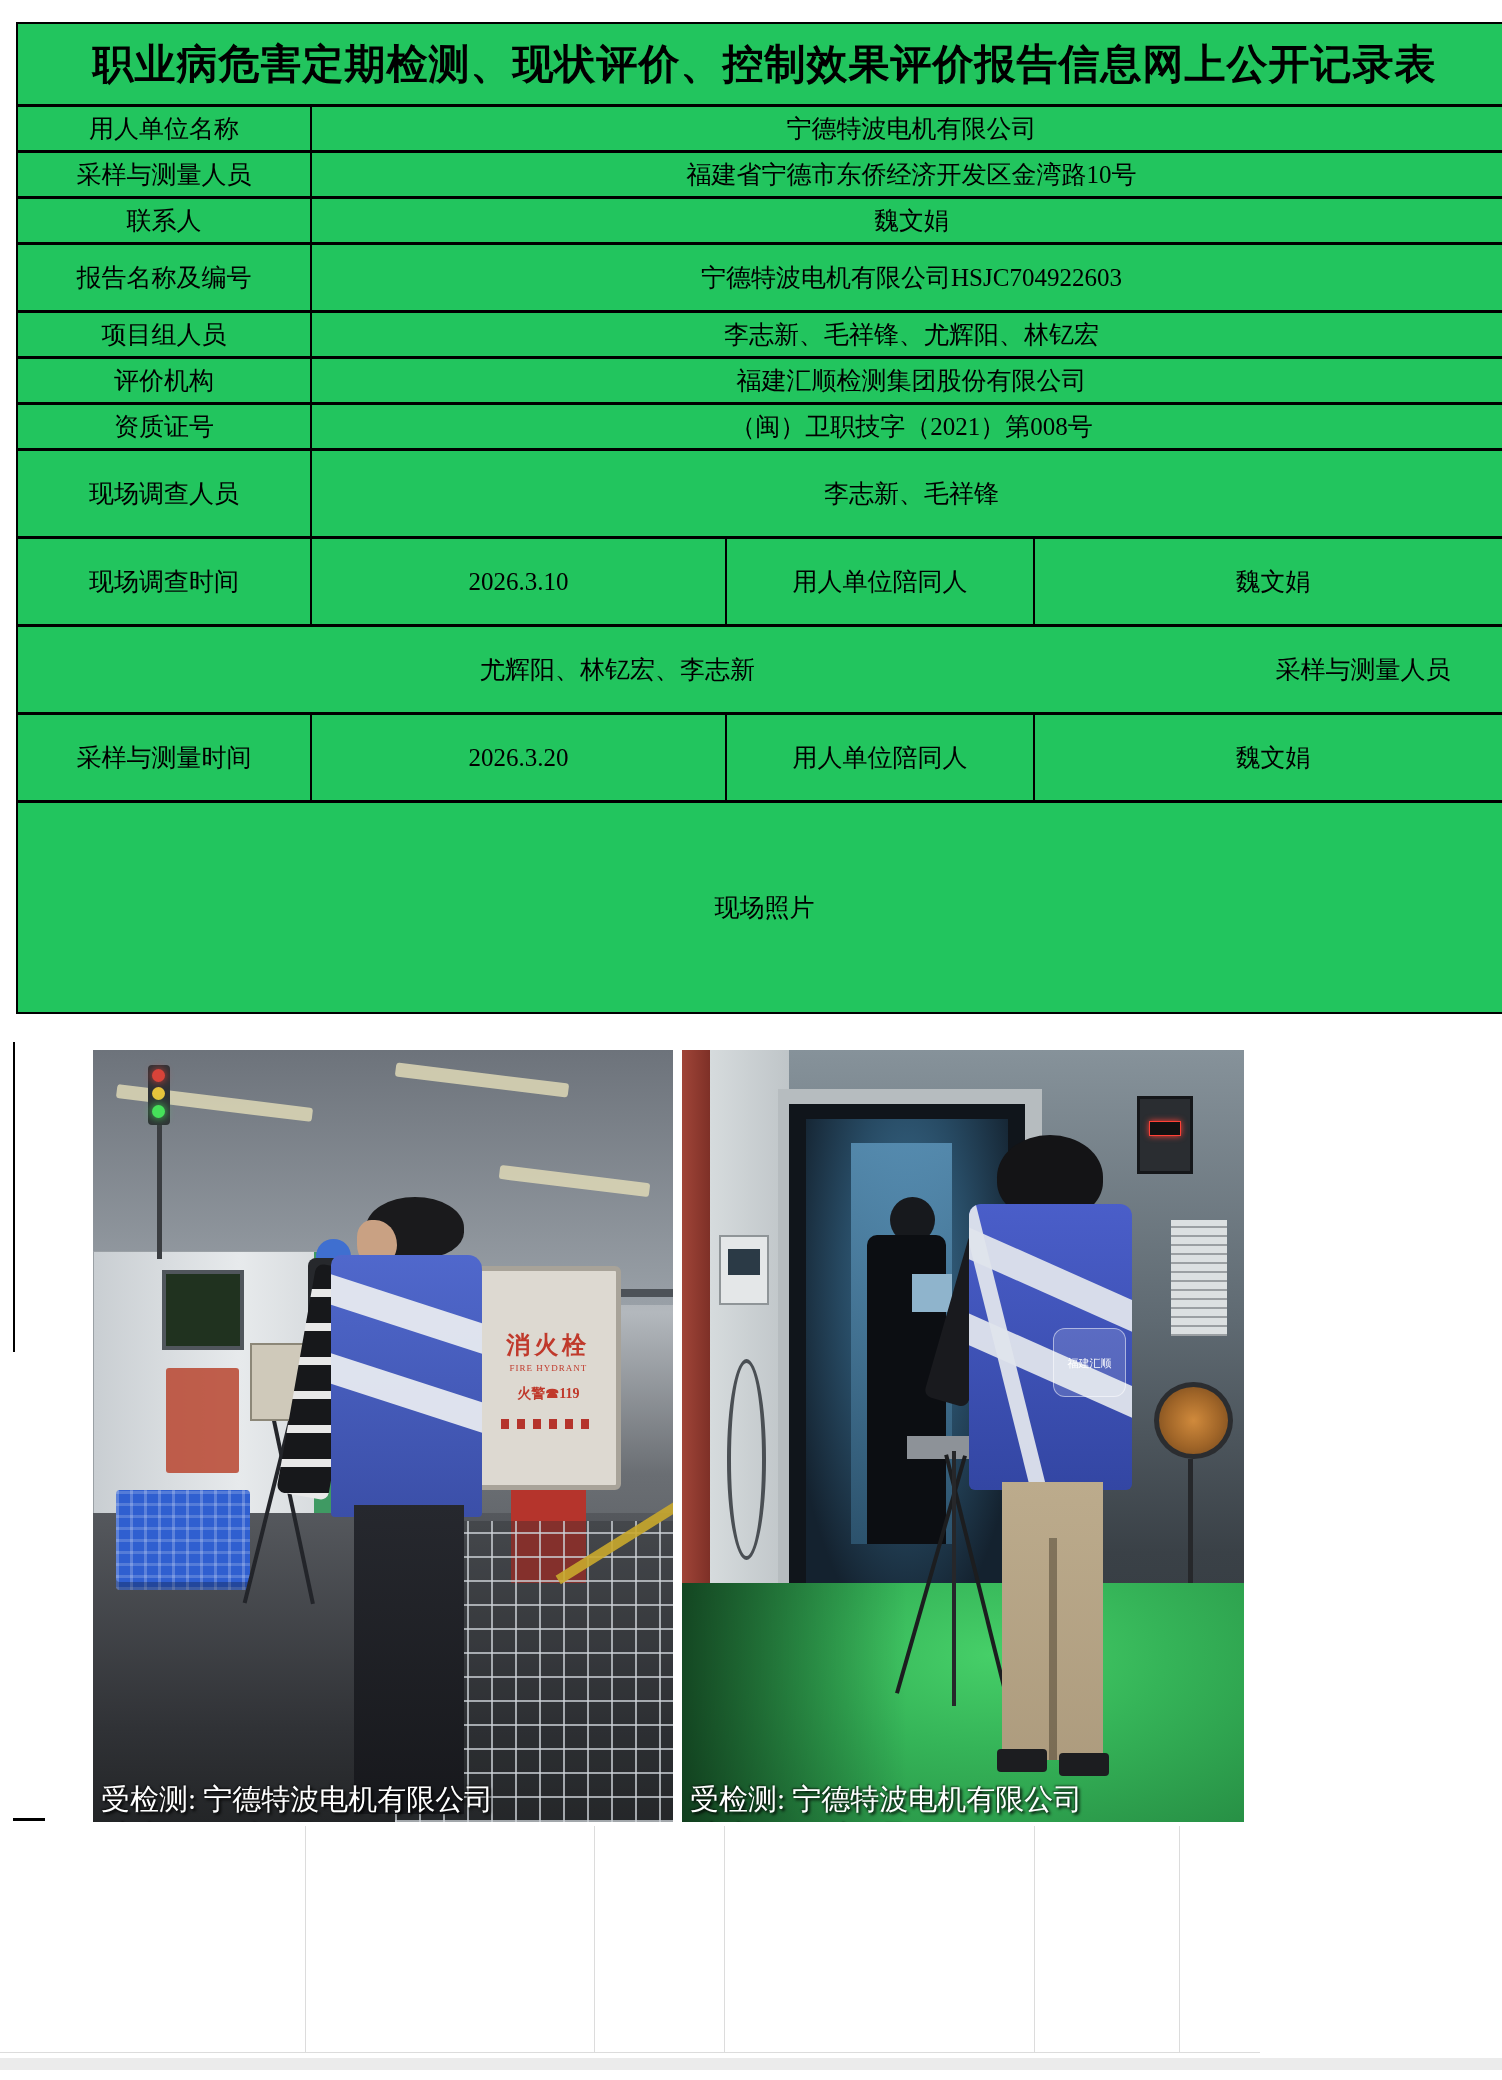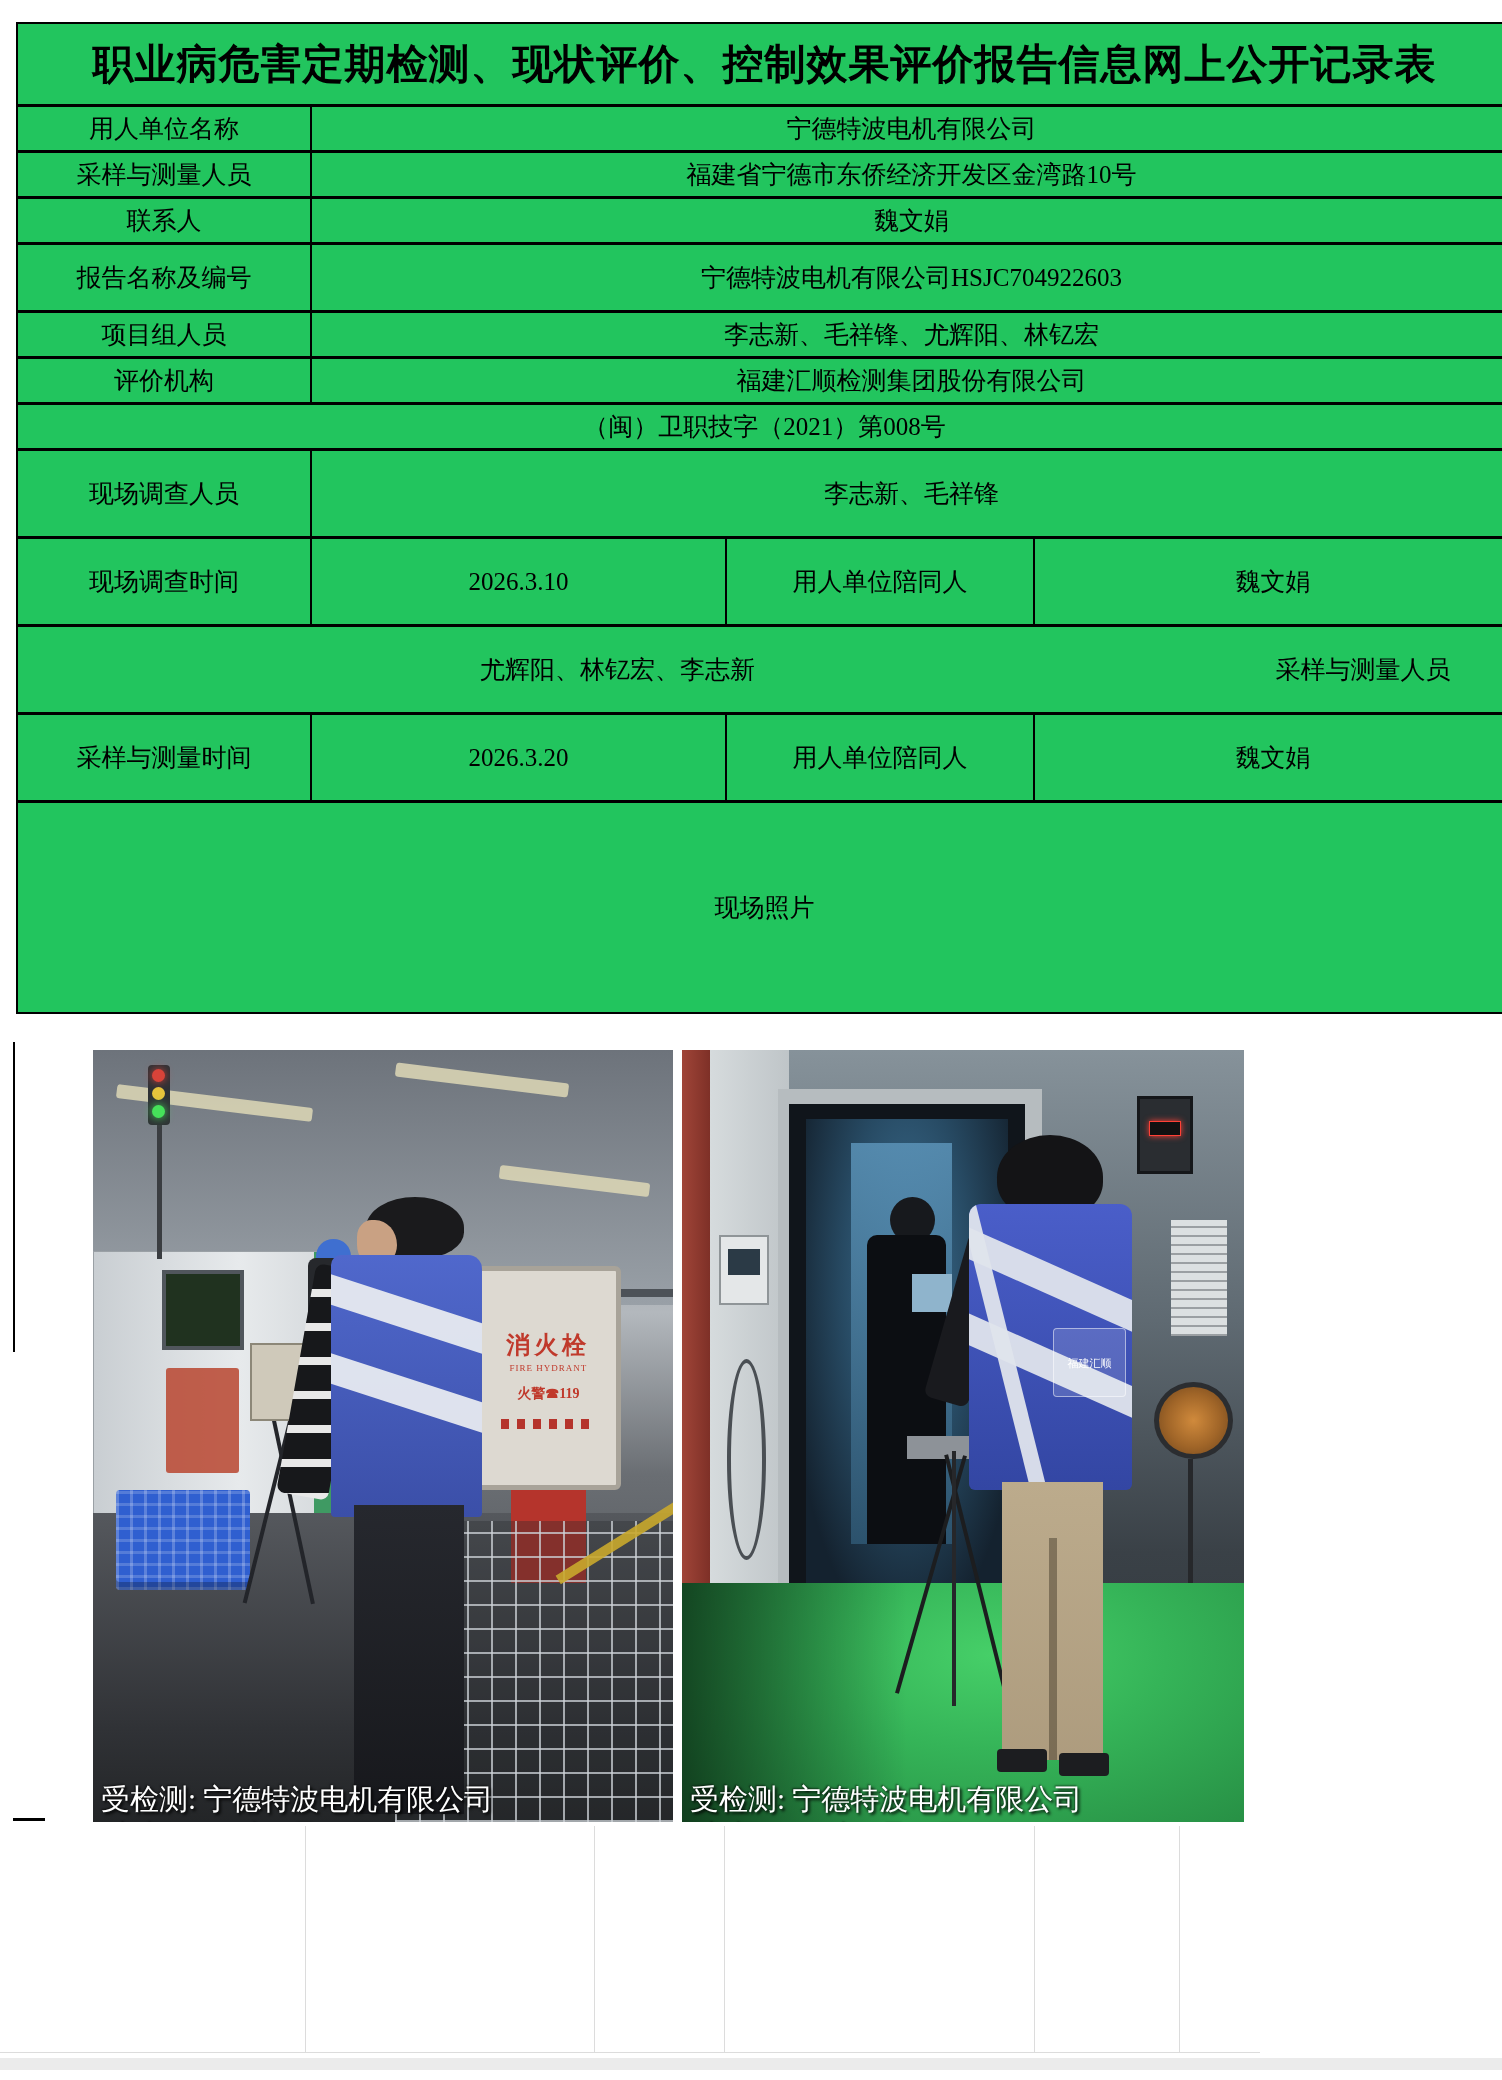--- a/index.html
+++ b/index.html
@@ -115,21 +115,21 @@
   .rp-floor{left:0;bottom:0;width:100%;height:31%;
      background:radial-gradient(ellipse at 55% 30%,#46cf68 0%,#35b458 40%,#258a42 100%);}
   .rp-floor-shadow{left:0;bottom:0;width:40%;height:31%;background:linear-gradient(90deg,rgba(0,0,0,.55),transparent);}
   .rp-hair{left:56%;top:11%;width:19%;height:11%;background:#141416;border-radius:50% 50% 45% 45%;}
   .rp-vest{left:51%;top:20%;width:29%;height:37%;background:linear-gradient(180deg,#4a5ec9,#3346a3);border-radius:12px 12px 6px 6px;overflow:hidden;}
   .rp-vest i{position:absolute;background:#dfe4ec;opacity:.95;}
   .rp-vest .vs1{left:-12%;top:22%;width:130%;height:10%;transform:rotate(24deg);}
   .rp-vest .vs2{left:-12%;top:52%;width:130%;height:10%;transform:rotate(24deg);}
   .rp-vest .vs3{left:18%;top:-6%;width:10%;height:120%;transform:rotate(-14deg);}
   .rp-logo{left:66%;top:36%;width:13%;height:9%;color:#fff;font-size:11px;line-height:12px;text-align:center;z-index:5;
-     background:rgba(255,255,255,.14);border:1px solid rgba(255,255,255,.5);border-radius:4px;display:flex;align-items:center;justify-content:center;}
+     background:rgba(255,255,255,.14);border:1px solid rgba(255,255,255,.5);border-radius:12px;display:flex;align-items:center;justify-content:center;}
   .rp-arm{left:47%;top:24%;width:8%;height:22%;background:#191a1e;border-radius:8px;transform:rotate(16deg);}
   .rp-pants{left:57%;top:56%;width:18%;height:36%;background:linear-gradient(180deg,#bcab8c,#a3927357);background-color:#b3a184;}
   .rp-pants i{position:absolute;left:46%;top:20%;width:8%;height:80%;background:rgba(60,50,35,.45);}
   .rp-shoe1{left:56%;top:90.5%;width:9%;height:3%;background:#1c1d20;border-radius:4px;}
   .rp-shoe2{left:67%;top:91%;width:9%;height:3%;background:#1c1d20;border-radius:4px;}
   .rp-tripod1{left:44%;top:52%;width:4px;height:32%;background:#1c1d1f;transform:rotate(16deg);}
   .rp-tripod2{left:52%;top:52%;width:4px;height:32%;background:#1c1d1f;transform:rotate(-14deg);}
   .rp-tripod3{left:48%;top:52%;width:4px;height:33%;background:#26272a;}
   .rp-tray{left:40%;top:50%;width:18%;height:3%;background:#8d9298;}
 </style>
@@ -168,20 +168,21 @@
       <div class="cell cell-label">项目组人员</div>
       <div class="cell cell-value">李志新、毛祥锋、尤辉阳、林钇宏</div>
     </div>
 
     <div class="trow h46">
       <div class="cell cell-label">评价机构</div>
       <div class="cell cell-value">福建汇顺检测集团股份有限公司</div>
     </div>
 
     <div class="trow h46">
+      <div class="cell cell-label">资质证号</div>
       <div class="cell cell-value">（闽）卫职技字（2021）第008号</div>
     </div>
 
     <div class="trow h88">
       <div class="cell cell-label">现场调查人员</div>
       <div class="cell cell-value">李志新、毛祥锋</div>
     </div>
 
     <div class="trow h88">
       <div class="cell cell-label">现场调查时间</div>

